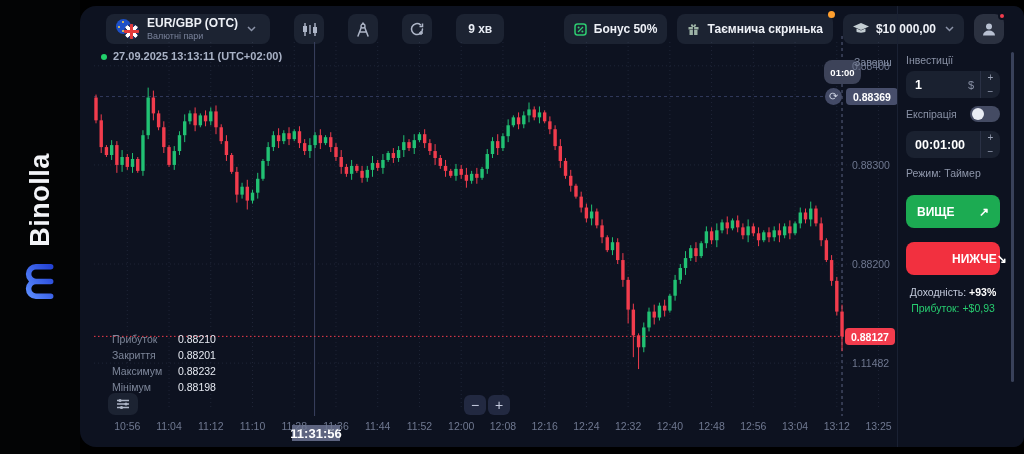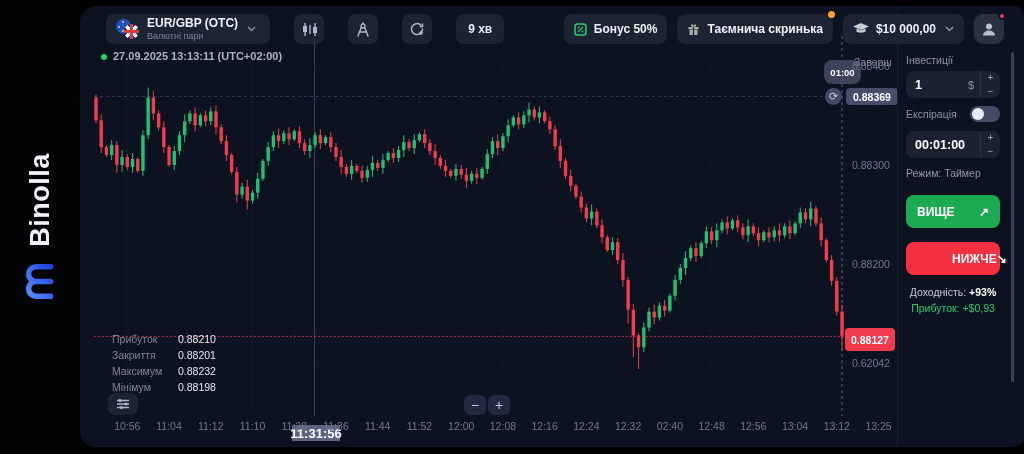--- a/index.html
+++ b/index.html
@@ -61,21 +61,21 @@
     font-size:11px; color:#8items9; color:#8a93a8; }
   #start-badge { position:absolute; left:744px; top:54px; width:37px; height:24px;
     background:#3d4359; border-radius:8px; color:#fff; font-size:9.5px; font-weight:bold;
     display:flex; align-items:center; justify-content:center; }
   #alert-circle { position:absolute; left:745px; top:82px; width:17px; height:17px;
     border-radius:50%; background:#434a66; color:#cdd3e2; font-size:11px;
     display:flex; align-items:center; justify-content:center; }
   #alert-badge { position:absolute; left:766px; top:82px; height:17px; padding:0 7px;
     background:#474e6b; border-radius:4px; color:#fff; font-size:10.5px; font-weight:bold;
     display:flex; align-items:center; }
-  #price-badge { position:absolute; left:765px; top:322px; height:23px; padding:0 6px;
+  #price-badge { position:absolute; left:765px; top:322px; height:17px; padding:0 6px;
     background:#f23c4d; border-radius:4px; color:#fff; font-size:10.5px; font-weight:bold;
     display:flex; align-items:center; }
   #cross-badge { position:absolute; left:212px; top:419px; width:48px; height:16px;
     background:#5d6480; border-radius:0; color:#fff; font-size:13px; font-weight:bold;
     display:flex; align-items:center; justify-content:center; }
   #ohlc { position:absolute; left:32px; top:327px; font-size:10.5px; }
   #ohlc .row { display:flex; margin-bottom:4px; }
   #ohlc .lbl { width:66px; color:#7d8699; }
   #ohlc .val { color:#e6eaf2; }
   #settings-btn { position:absolute; left:28px; top:387px; width:30px; height:22px;
@@ -619,33 +619,33 @@
     <button class="trade-btn" id="btn-lower">
       <span>НИЖЧЕ</span>
       <span>↘</span>
     </button>
     <div class="stat" id="stat-payout"><span>Доходність:</span> <b>+93%</b></div>
     <div class="stat" id="stat-profit"><span>Прибуток:</span> <span>+$0,93</span></div>
   </div>
 <div class="ylab" style="left: 772px; top: 53.82px;">0.88400</div>
     <div class="ylab" style="left: 772px; top: 152.92px;">0.88300</div>
     <div class="ylab" style="left: 772px; top: 252.02px;">0.88200</div>
-    <div class="ylab" style="left: 772px; top: 351.12px;">0.62042</div>
+    <div class="ylab" style="left: 772px; top: 351.12px;">1.11482</div>
     <div class="xlab" style="left: 25.302px; top: 414px;">10:56</div>
     <div class="xlab" style="left: 67.038px; top: 414px;">11:04</div>
     <div class="xlab" style="left: 108.774px; top: 414px;">11:12</div>
     <div class="xlab" style="left: 150.51px; top: 414px;">11:10</div>
     <div class="xlab" style="left: 192.246px; top: 414px;">11:28</div>
     <div class="xlab" style="left: 233.982px; top: 414px; text-align: center;">11:36</div>
     <div class="xlab" style="left: 275.718px; top: 414px;">11:44</div>
     <div class="xlab" style="left: 317.454px; top: 414px;">11:52</div>
     <div class="xlab" style="left: 359.19px; top: 414px;">12:00</div>
     <div class="xlab" style="left: 400.926px; top: 414px;">12:08</div>
     <div class="xlab" style="left: 442.662px; top: 414px;">12:16</div>
     <div class="xlab" style="left: 484.398px; top: 414px;">12:24</div>
     <div class="xlab" style="left: 526.134px; top: 414px;">12:32</div>
-    <div class="xlab" style="left: 567.87px; top: 414px;">02:40</div>
+    <div class="xlab" style="left: 567.87px; top: 414px;">12:40</div>
     <div class="xlab" style="left: 609.606px; top: 414px;">12:48</div>
     <div class="xlab" style="left: 651.342px; top: 414px;">12:56</div>
     <div class="xlab" style="left: 693.078px; top: 414px;">13:04</div>
     <div class="xlab" style="left: 734.814px; top: 414px;">13:12</div>
     <div class="xlab" style="left: 776.55px; top: 414px;">13:25</div>
   </div>
 
 </body></html>

